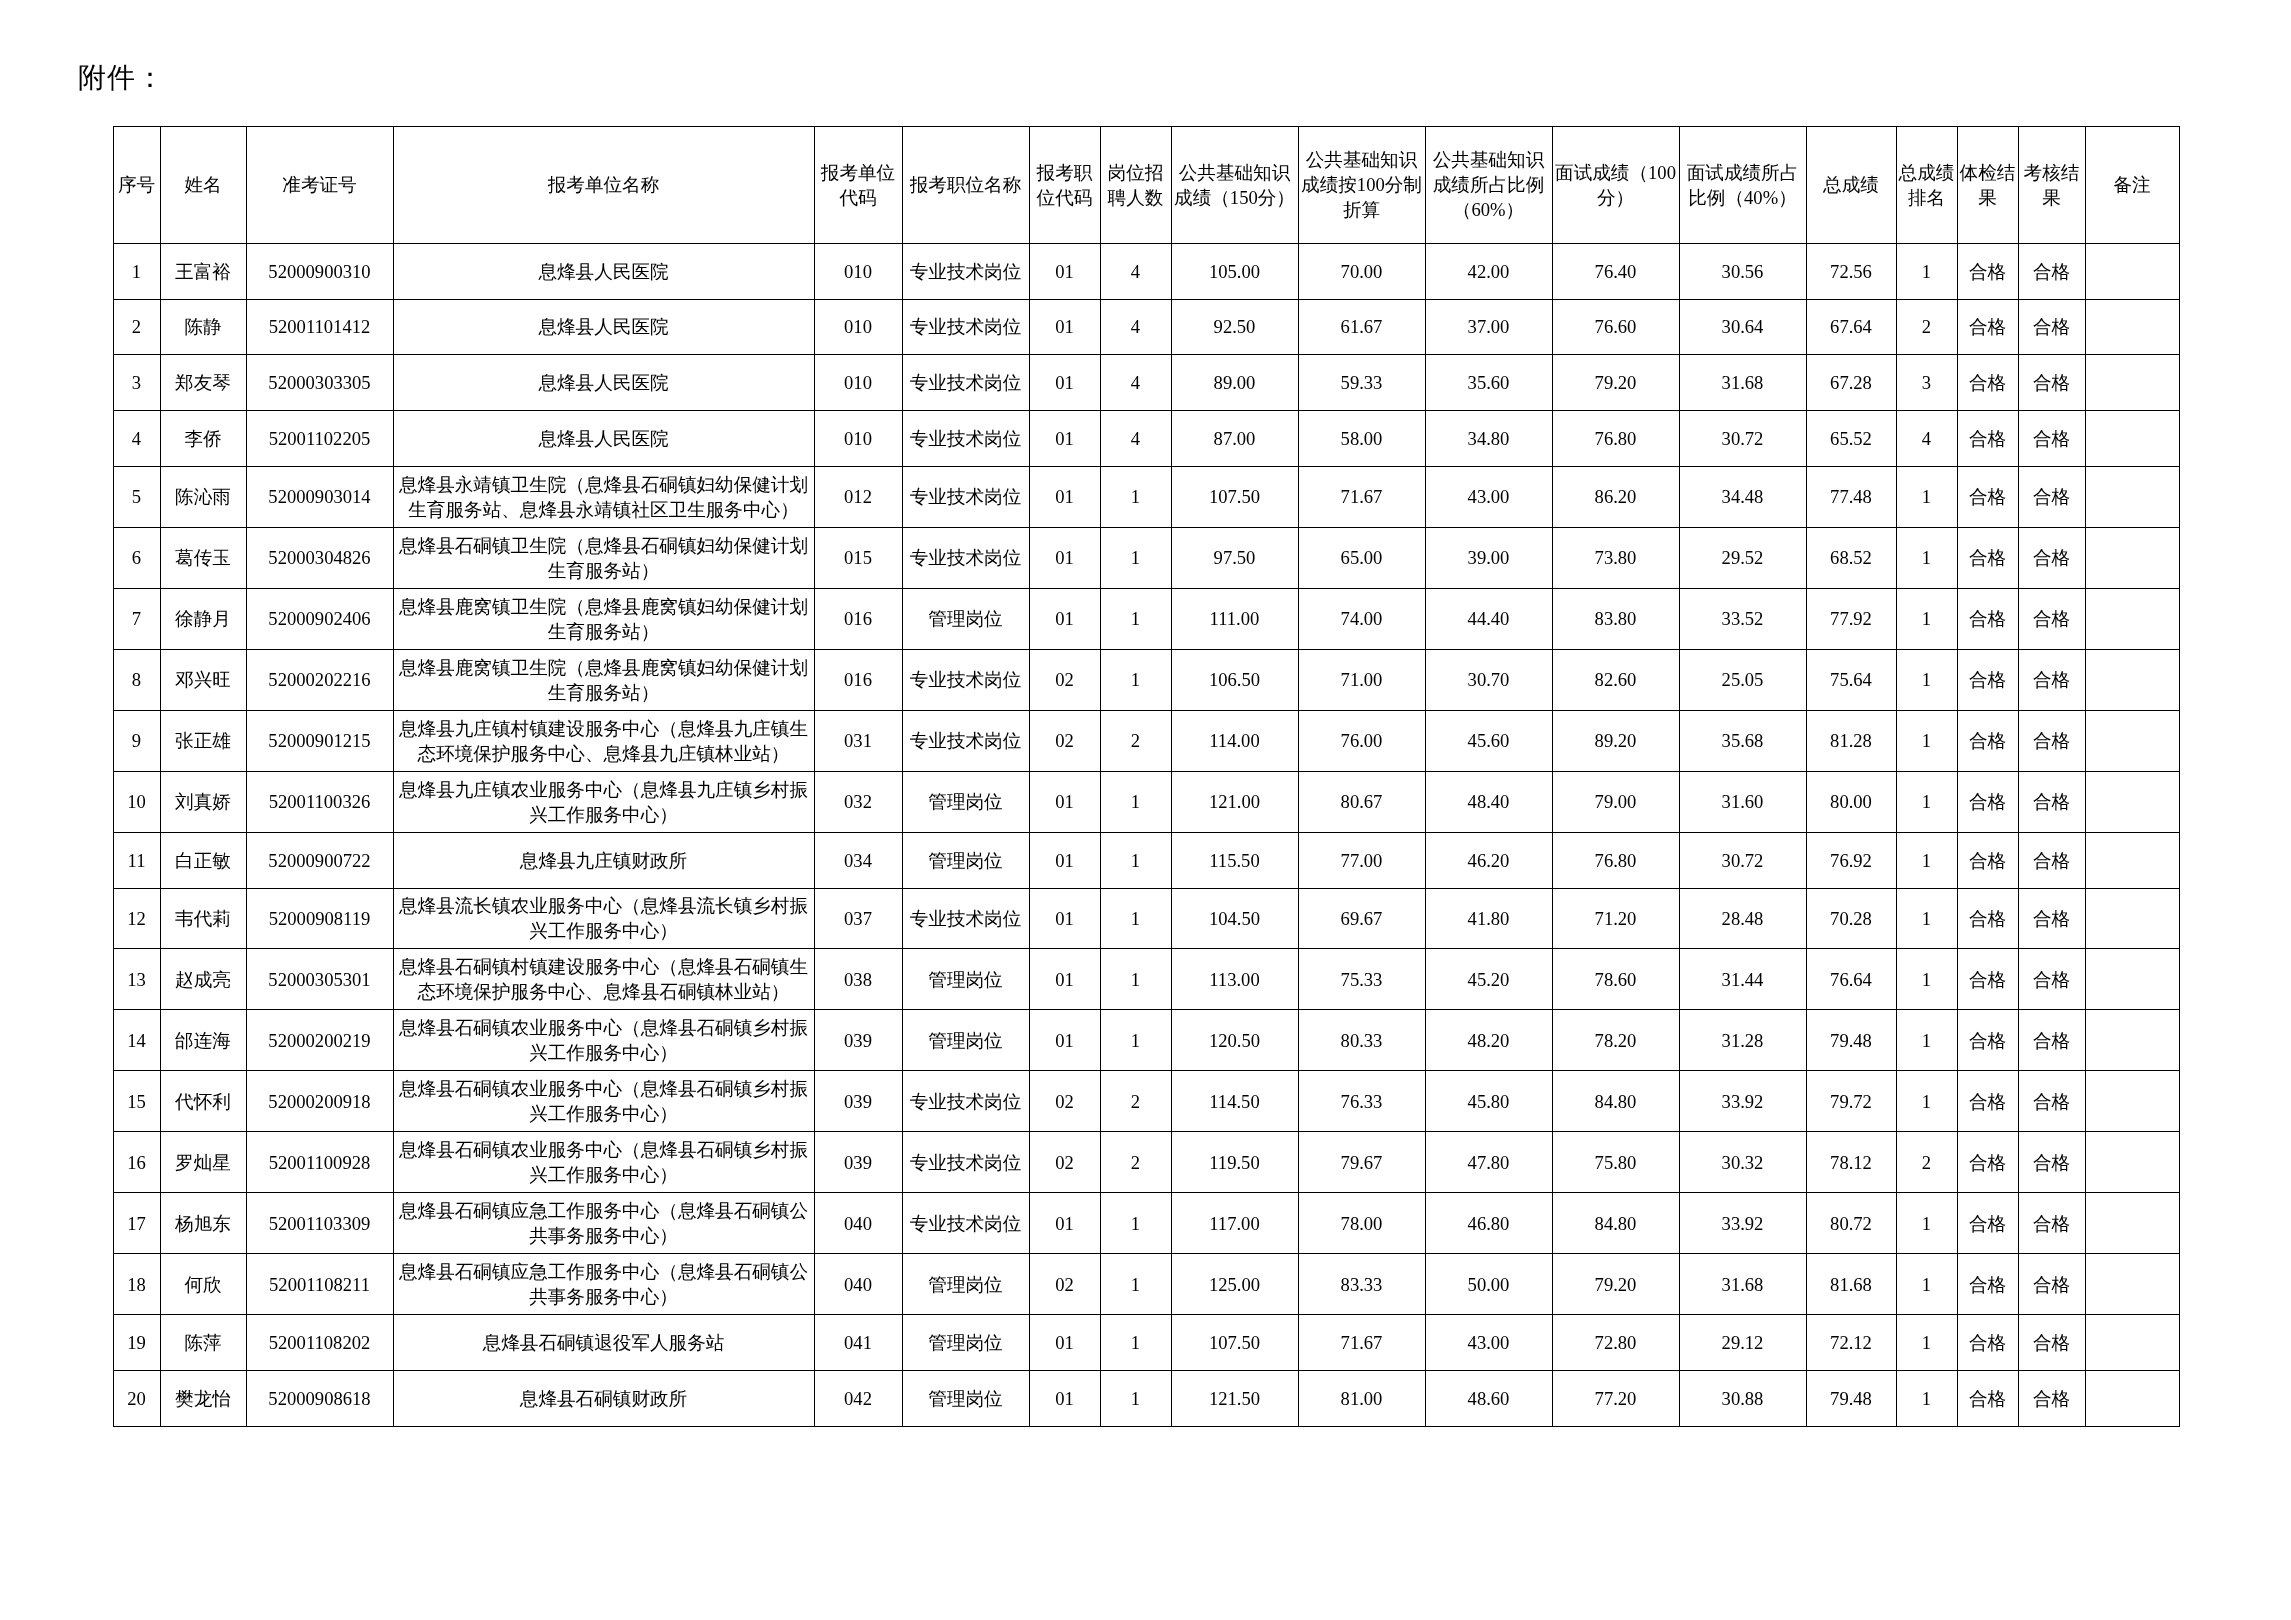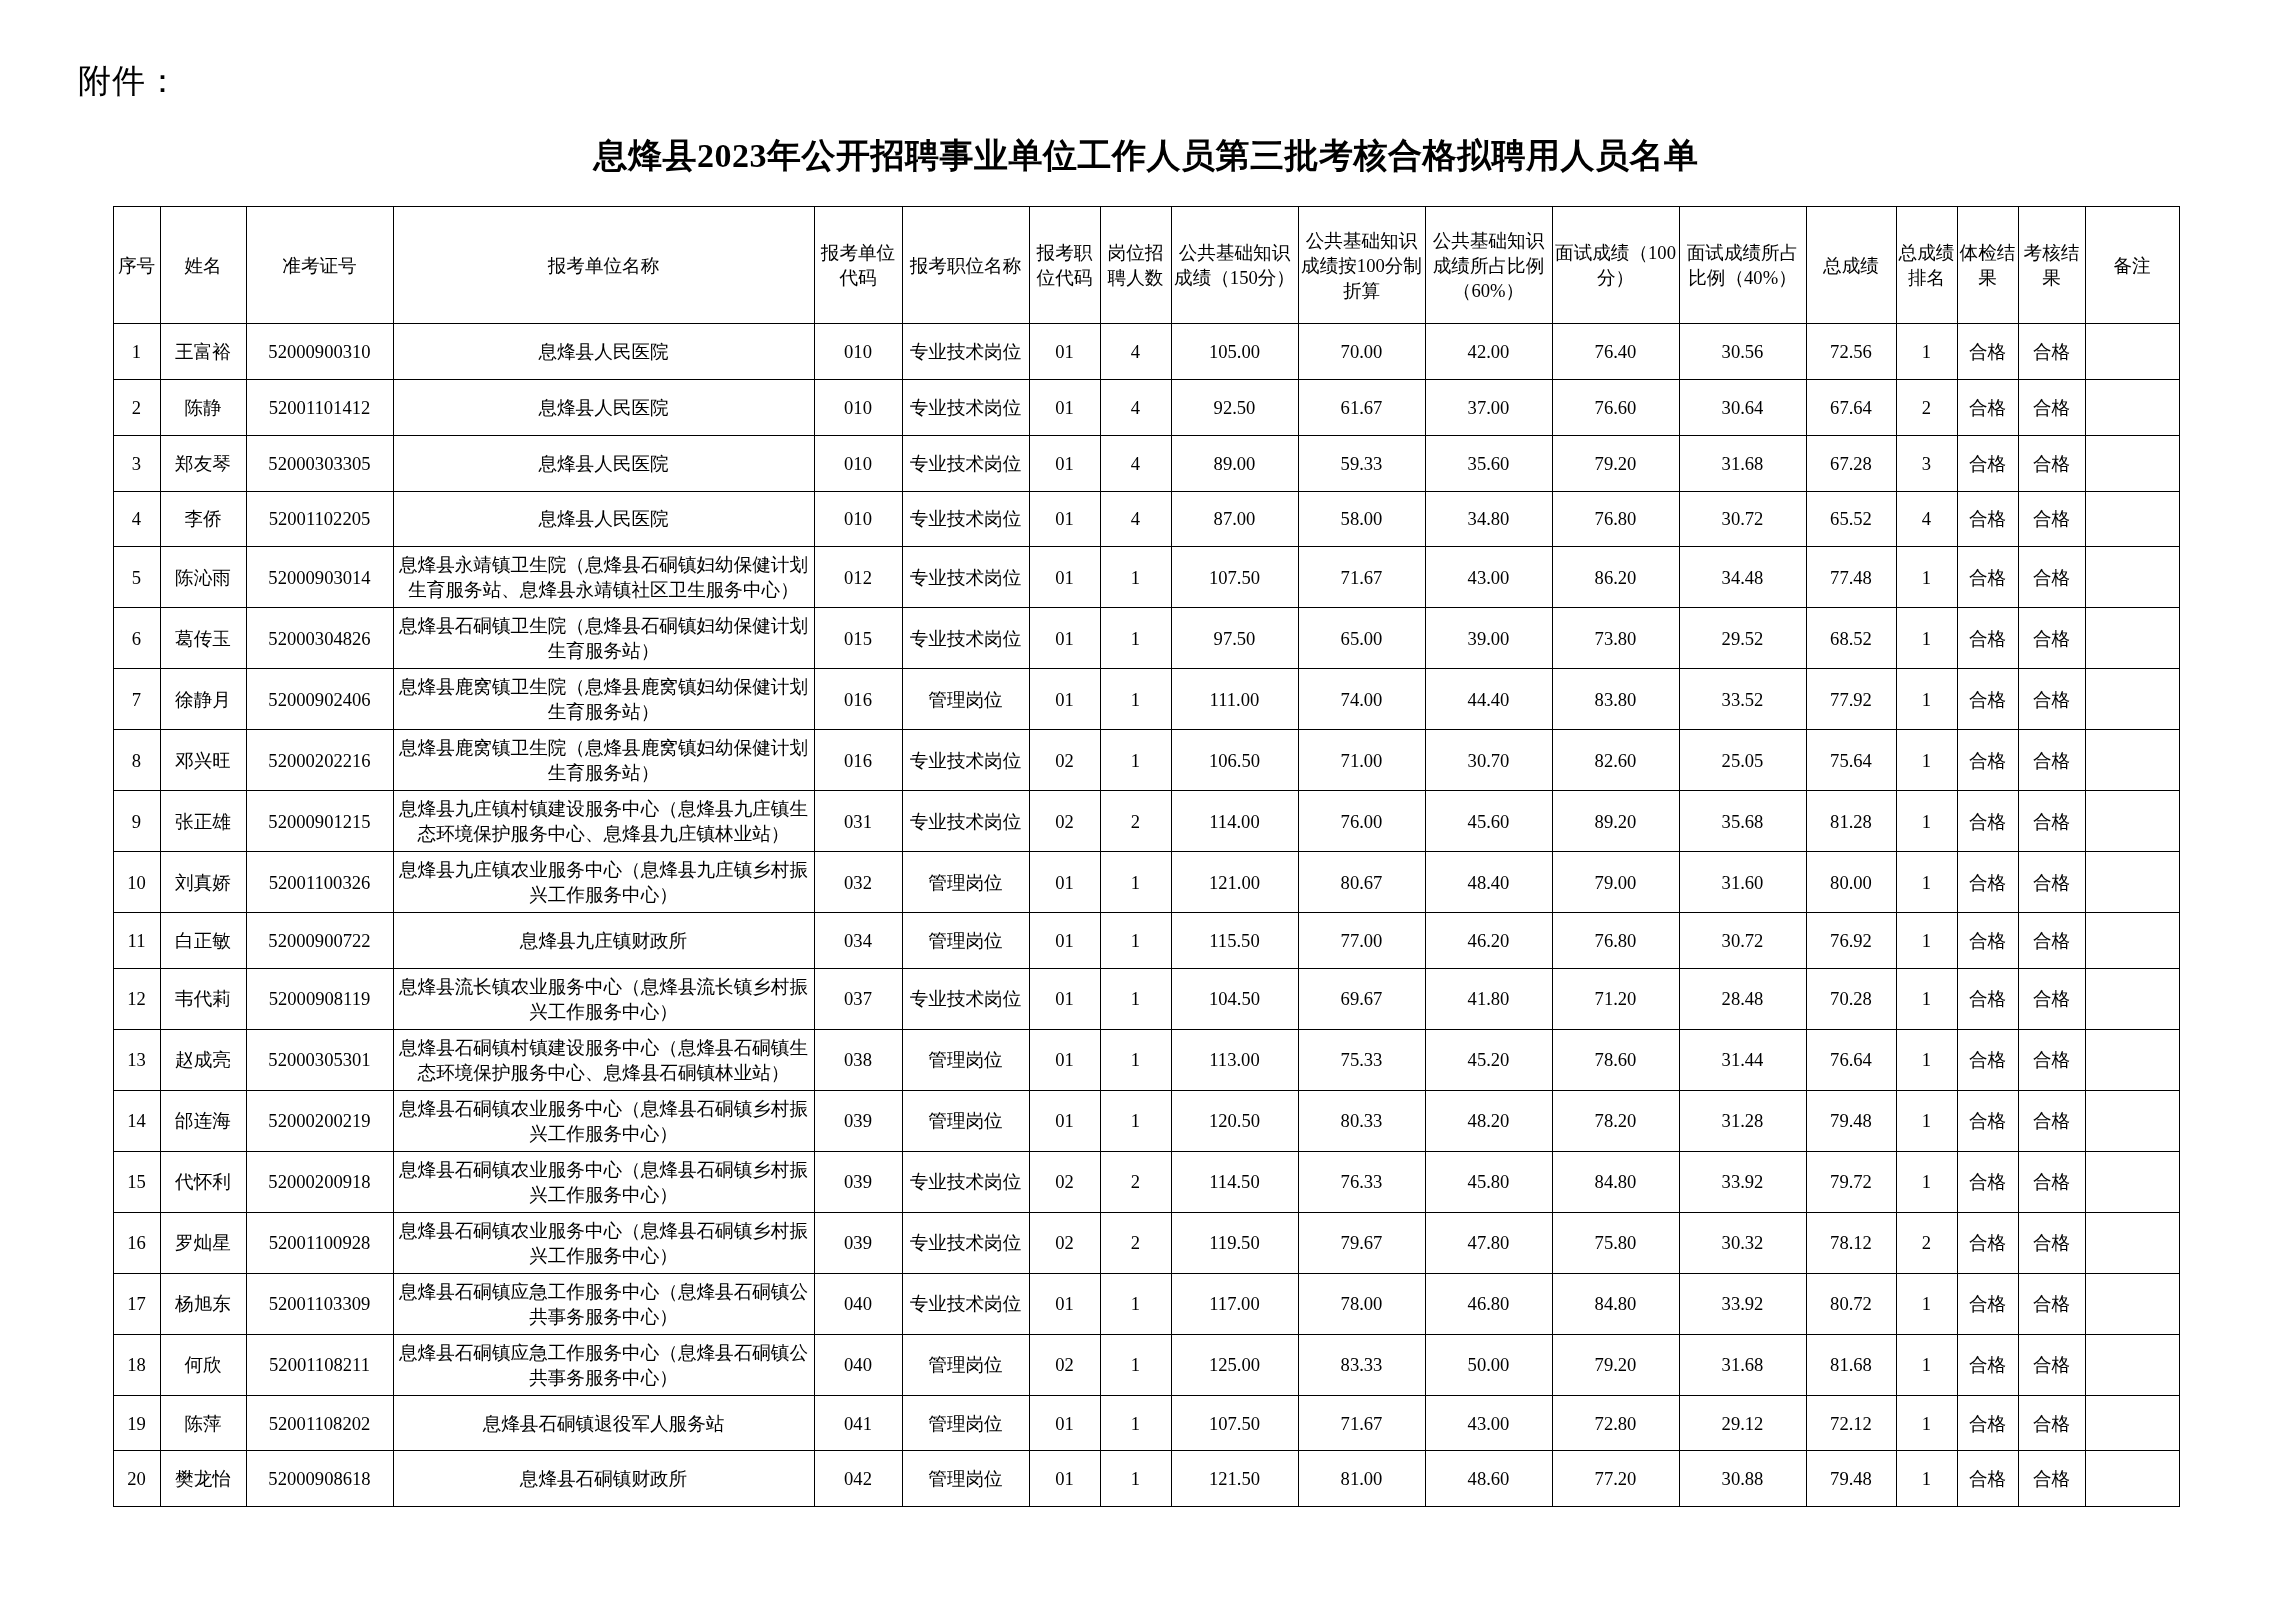--- a/index.html
+++ b/index.html
@@ -15,21 +15,21 @@
     position: relative;
   }
   .page {
     width: 2292px;
     height: 1620px;
     box-sizing: border-box;
     padding: 59px 78px 0 78px;
     position: relative;
   }
   .attachment-label {
-    font-size: 33px;
+    font-size: 28px;
     font-family: "Liberation Serif", "DejaVu Serif", serif;
     letter-spacing: 1px;
     margin-left: 0px;
     margin-bottom: 29px;
   }
   .doc-title {
     text-align: center;
     font-size: 34px;
     font-weight: bold;
     letter-spacing: 0.5px;
@@ -89,21 +89,20 @@
   .col-check  { width: 67px; }
   .col-remark { width: 94px; }
 </style>
 </head>
 <body>
 
 <div class="page">
 
   <div class="attachment-label">附件：</div>
 
-  <div class="doc-title">息烽县2023年公开招聘事业单位工作人员第三批考核合格拟聘用人员名单</div>
 
   <table class="main">
     <colgroup>
       <col class="col-seq">
         <col class="col-name">
         <col class="col-ticket">
         <col class="col-unit">
       <col class="col-ucode">
         <col class="col-pname">
         <col class="col-pcode">

